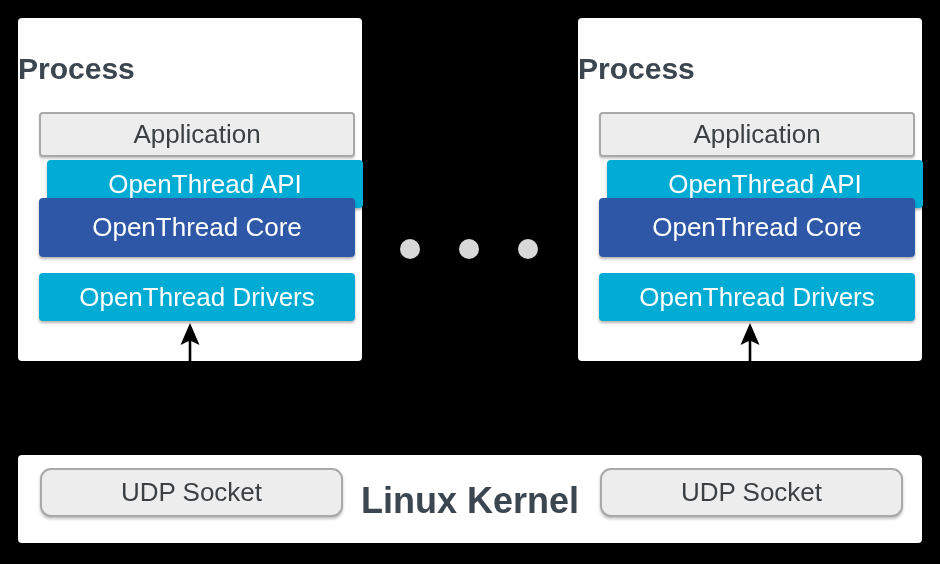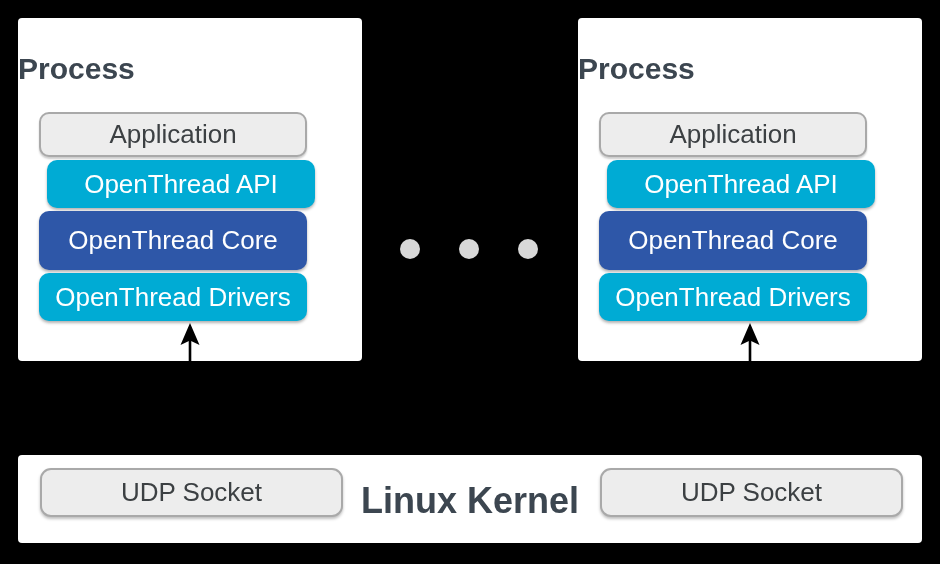--- a/index.html
+++ b/index.html
@@ -36,23 +36,23 @@
     text-align: left;
     font-size: 30px;
     line-height: 33px;
     font-weight: bold;
     color: var(--text_dark, #3c4650);
   }
 
   .layer {
     position: absolute;
     left: 21px;
-    width: 268px;
+    width: 316px;
     box-sizing: border-box;
-    border-radius: 10px;
+    border-radius: 4px;
     display: flex;
     align-items: center;
     justify-content: center;
     font-size: 26px;
   }
   .layer-app {
     top: 94px;
     height: 45px;
     background: var(--gray_fill, #ededed);
     border: 2px solid var(--gray_border, #a9a9a9);
@@ -61,21 +61,21 @@
   }
   .layer-api {
     top: 142px;
     height: 48px;
     background: var(--cyan, #00abd4);
     color: var(--text_light, #fff);
     box-shadow: 0 2px 3px rgba(0,0,0,0.30);
     margin-left: 8px;
   }
   .layer-core {
-    top: 193px;
+    top: 180px;
     height: 59px;
     background: var(--blue, #2e57a8);
     color: var(--text_light, #fff);
     box-shadow: 0 2px 3px rgba(0,0,0,0.30);
   }
   .layer-drivers {
     top: 255px;
     height: 48px;
     background: var(--cyan, #00abd4);
     color: var(--text_light, #fff);

